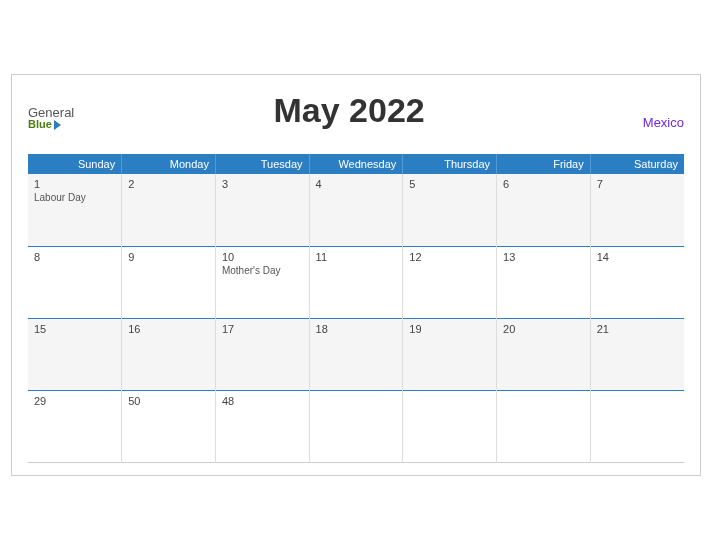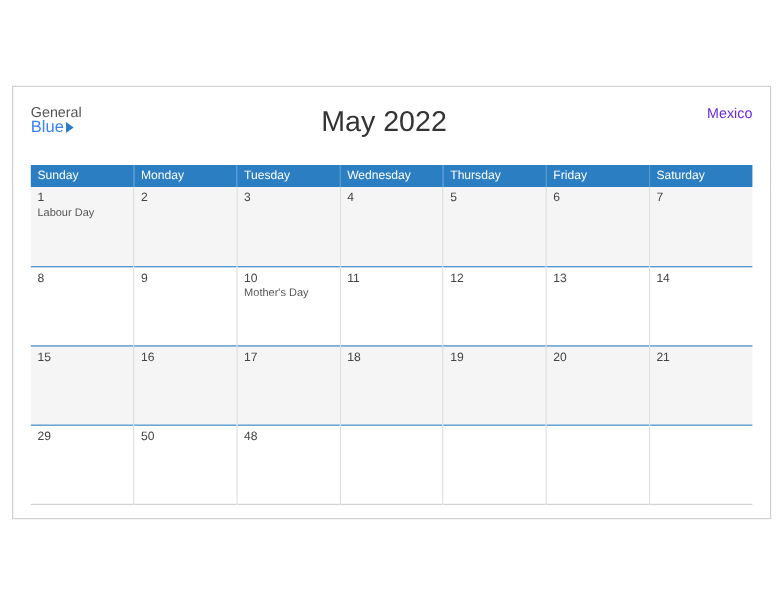--- a/index.html
+++ b/index.html
@@ -13,74 +13,74 @@
       justify-content: center;
     }
     .calendar-container {
       width: 690px;
       background: #fff;
       border: 1px solid #ccc;
       padding: 16px 16px 12px 16px;
     }
     .header {
       display: flex;
-      align-items: flex-start;
+      align-items: flex-end;
       justify-content: space-between;
       margin-bottom: 24px;
     }
     .logo {
       display: flex;
       flex-direction: column;
       line-height: 1;
     }
     .logo-general {
       font-size: 13px;
       color: #555;
       font-weight: normal;
     }
     .logo-blue {
-      font-size: 15px;
-      color: #3b82f6;
-      font-weight: normal;
+      font-size: 11px;
+      color: #4d7c0f;
+      font-weight: bold;
       display: flex;
       align-items: center;
     }
     .logo-triangle {
       width: 0;
       height: 0;
       border-left: 7px solid #2b7ec1;
       border-top: 5px solid transparent;
       border-bottom: 5px solid transparent;
       margin-left: 2px;
     }
     .calendar-title {
-      font-size: 26px;
+      font-size: 34px;
       color: #333;
-      font-weight: normal;
+      font-weight: bold;
       text-align: center;
       flex: 1;
     }
     .country-label {
       font-size: 13px;
       color: #6d28d9;
       min-width: 60px;
       text-align: right;
     }
     table {
       width: 100%;
       border-collapse: collapse;
     }
     thead tr {
       background-color: #2b7ec1;
     }
     thead th {
       color: #fff;
       font-size: 11px;
       font-weight: normal;
-      text-align: left;
+      text-align: right;
       padding: 4px 6px;
       border-right: 1px solid #5599d4;
     }
     thead th:last-child {
       border-right: none;
     }
     tbody tr {
       height: 72px;
       border-bottom: 1px solid #2b7ec1;
     }

